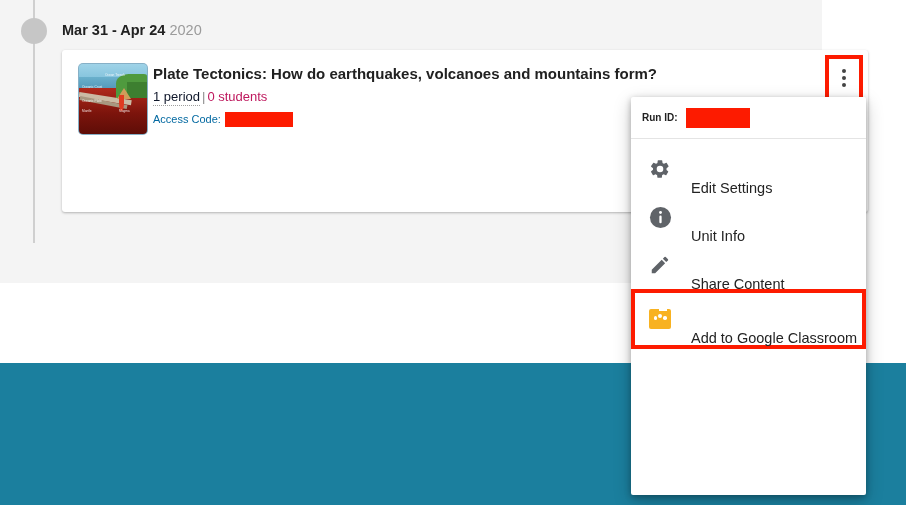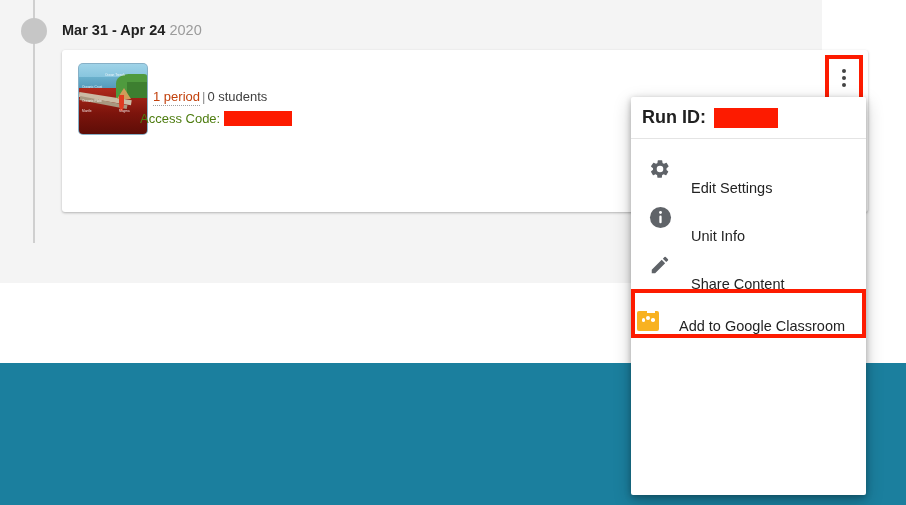--- a/index.html
+++ b/index.html
@@ -95,31 +95,31 @@
   .run-title {
     position: absolute; left: 91px; top: 14px;
     font-size: 15px; font-weight: bold; color: #212121;
     line-height: 20px; white-space: nowrap;
   }
   .run-meta {
     position: absolute; left: 91px; top: 38px;
     font-size: 13px; line-height: 18px; white-space: nowrap;
   }
   .meta-period {
-    color: #c2410c;
+    color: #0f172a;
     border-bottom: 1px dotted #9e9e9e;
     padding-bottom: 1px;
   }
   .meta-sep { color: #8a8a8a; padding: 0 2px; }
-  .meta-students { color: #404040; }
+  .meta-students { color: #be185d; }
 
   .run-access {
-    position: absolute; left: 78px; top: 60px;
-    font-size: 13px; line-height: 18px; white-space: nowrap;
-    color: #4d7c0f;
+    position: absolute; left: 91px; top: 60px;
+    font-size: 11px; line-height: 18px; white-space: nowrap;
+    color: #0369a1;
   }
   .redact {
     display: inline-block; vertical-align: middle;
     width: 68px; height: 15px; background: #fd1b00; margin-left: 4px;
     position: relative; top: -1px;
   }
 
   
   .kebab-highlight {
     position: absolute; left: 825px; top: 55px;
@@ -147,44 +147,43 @@
     position: absolute; left: 631px; top: 97px;
     width: 235px; height: 398px;
     background: #ffffff;
     box-shadow: 0 2px 6px rgba(0,0,0,0.28), 0 6px 18px rgba(0,0,0,0.22);
     border-radius: 2px;
   }
   .menu-runid {
     position: relative; height: 42px;
     display: flex; align-items: center; padding-left: 11px;
     border-bottom: 1px solid #e4e4e4;
-    font-size: 18px; font-weight: bold; color: #212121;
+    font-size: 10px; font-weight: bold; color: #212121;
   }
   .menu-runid .redact2 {
     display: inline-block; width: 64px; height: 20px;
     background: #fd1b00; margin-left: 8px;
   }
   .menu-list { padding-top: 6px; }
   .menu-item {
     position: relative; display: flex; align-items: center;
     height: 48px; padding-left: 16px; cursor: pointer;
   }
   .menu-item .mi-icon {
     width: 26px; height: 26px; margin-right: 18px;
     display: flex; align-items: center; justify-content: center; flex: 0 0 26px;
   }
   .menu-item .mi-label {
     font-size: 14.5px; color: #232323; white-space: nowrap; margin-top: 37px;
   }
   .menu-item.highlighted {
     border: 4px solid #fd1b00;
-    height: 49px;
-    padding-left: 0;
+    height: 60px;
+    padding-left: 12px;
     margin: 0;
-    align-items: flex-end;
   }
 
   svg { display: block; }
 
   
   .gclass {
     width: 22px; height: 20px; border-radius: 2px;
     background: #f8b221; padding: 2px;
   }
   .gclass-inner {
@@ -233,20 +232,21 @@
         <div class="thumb-crust2"></div>
         <div class="thumb-volcano"></div>
         <div class="thumb-magma"></div>
         <span class="thumb-label" style="left:26px;top:9px;">Ocean Trench</span>
         <span class="thumb-label" style="left:3px;top:21px;">Oceanic Crust</span>
         <span class="thumb-label" style="left:3px;top:35px;">Oceanic Plate</span>
         <span class="thumb-label" style="left:3px;top:45px;">Mantle</span>
         <span class="thumb-label" style="left:40px;top:45px;">Magma</span>
       </div>
 
+      <div class="run-title">Plate Tectonics: How do earthquakes, volcanoes and mountains form?</div>
 
       <div class="run-meta">
         <span class="meta-period">1 period</span><span class="meta-sep">|</span><span class="meta-students">0 students</span>
       </div>
 
       <div class="run-access">
         <span>Access Code:</span><span class="redact"></span>
       </div>
     </div>
 

